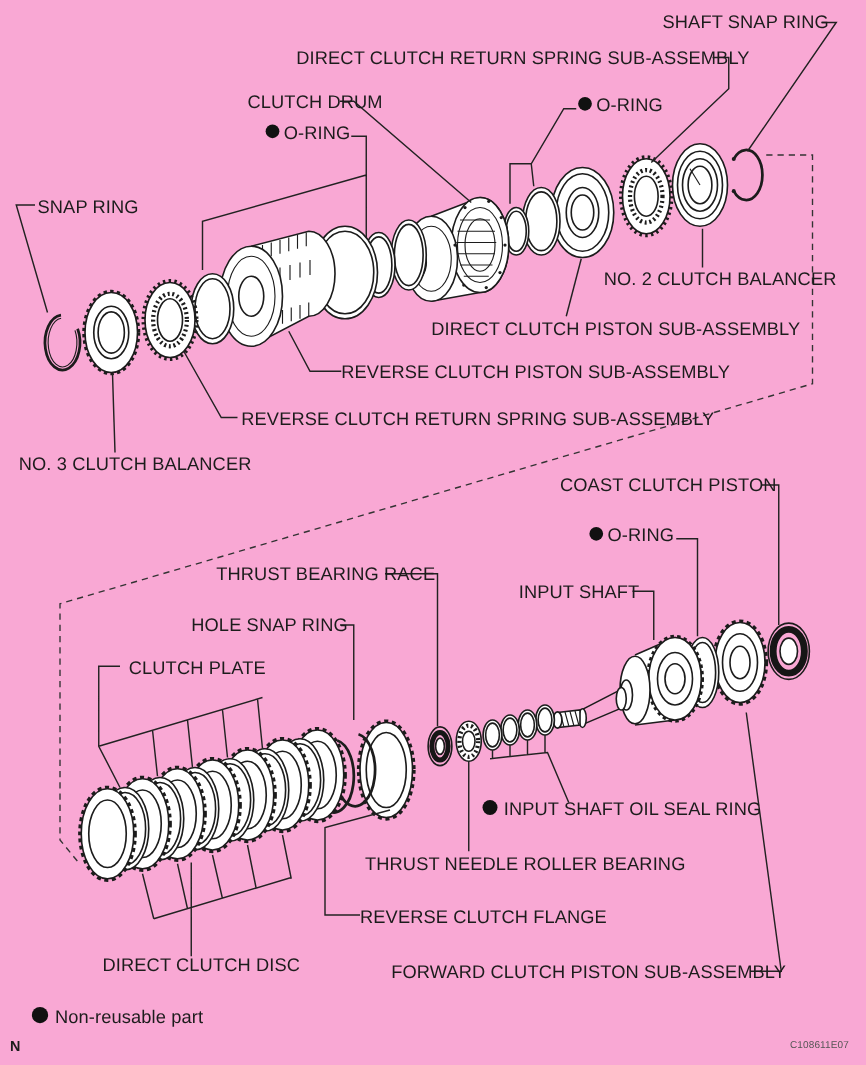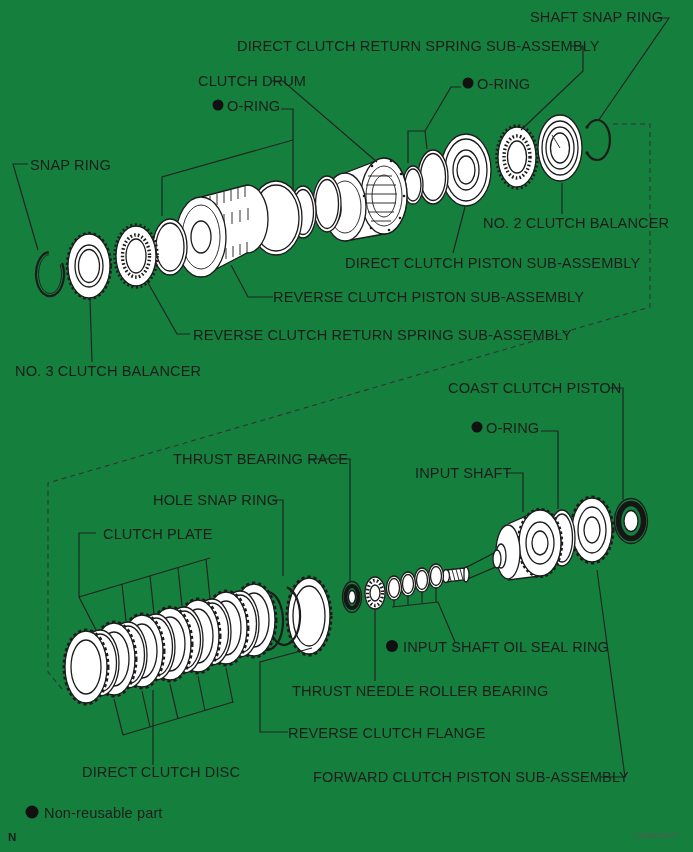--- a/index.html
+++ b/index.html
@@ -1,16 +1,16 @@
 <!DOCTYPE html>
 <html><head>
 <meta charset="utf-8">
 <style>
   html,body{margin:0;padding:0;background:#fff;}
-  .page{position:relative;width:693px;height:852px;background:#15803d;overflow:hidden;
+  .page{position:relative;width:693px;height:852px;background:#f9a8d4;overflow:hidden;
         font-family:"Liberation Sans",sans-serif;}
   svg{position:absolute;left:0;top:0;}
   svg text{fill:#1c1c1c;font-family:"Liberation Sans",sans-serif;font-size:14.6px;letter-spacing:.1px;}
   svg text.small{font-size:8px;fill:#555;}
   svg text.marker{font-size:11.5px;font-weight:bold;}
   .ln{stroke:#1c1c1c;stroke-width:1.3;fill:none;}
   .lnw{stroke:#1c1c1c;stroke-width:1.3;fill:#ffffff;}
   .lnthin{stroke:#1c1c1c;stroke-width:0.9;fill:none;}
   .teeth{stroke:#1c1c1c;stroke-width:5;fill:none;stroke-dasharray:3 2.6;}
   .teeth-s{stroke:#1c1c1c;stroke-width:4.4;fill:none;stroke-dasharray:2.6 2.4;}

